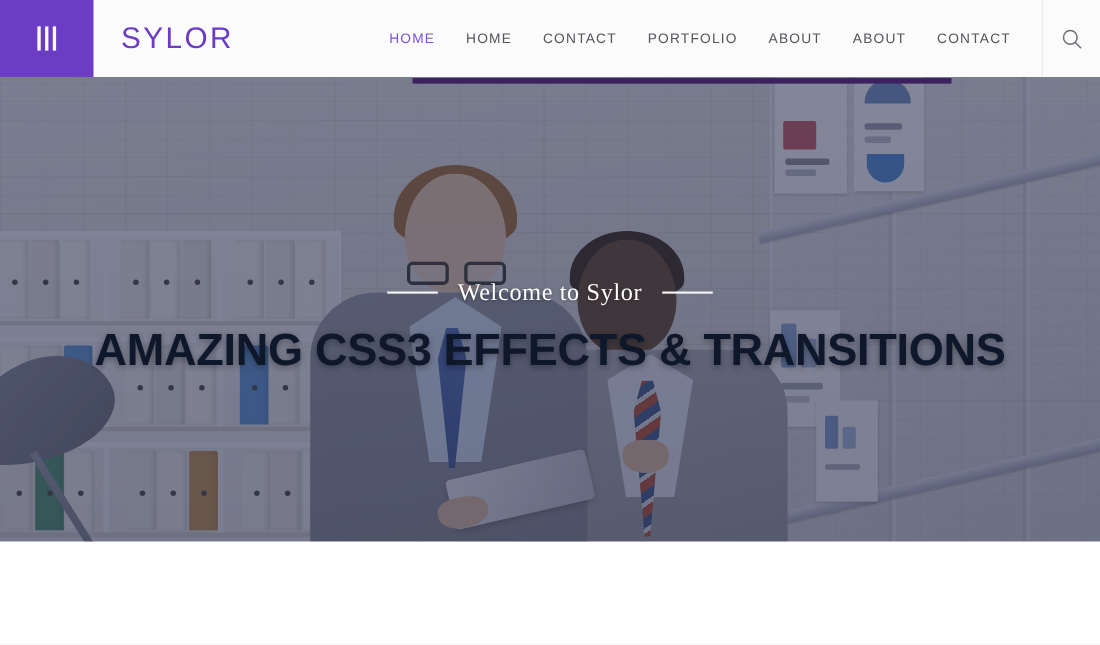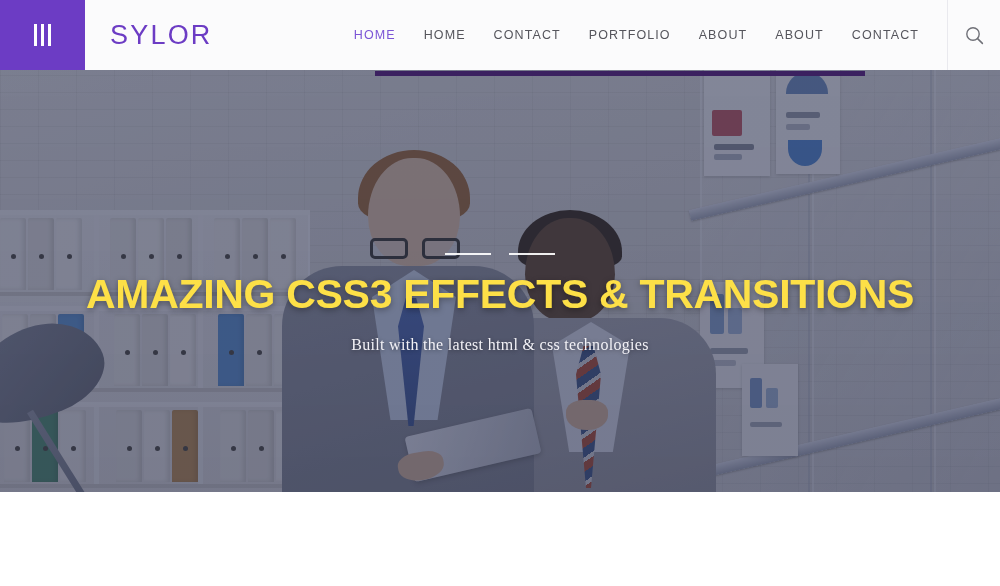--- a/index.html
+++ b/index.html
@@ -262,21 +262,21 @@
     font-family: "Liberation Serif", serif;
     color: #ffffff;
     font-size: 22px;
     letter-spacing: 0.6px;
     text-shadow: 0 1px 3px rgba(0,0,0,.35);
   }
   .hero-title {
     margin-top: 16px;
     font-size: 41px;
     font-weight: bold;
-    color: #fde047;
+    color: #0f172a;
     letter-spacing: -0.3px;
     text-shadow: 0 2px 6px rgba(0,0,0,.35);
     white-space: nowrap;
   }
   .hero-sub {
     margin-top: 18px;
     font-family: "Liberation Serif", serif;
     font-size: 16px;
     color: #f2f1f6;
     letter-spacing: 0.3px;
@@ -445,24 +445,24 @@
 
       <div class="hero-tint"></div>
       <div class="hero-tint2"></div>
     </div>
 
     <div class="slider-bar"></div>
 
     <div class="hero-content">
       <div class="welcome-row">
         <span class="welcome-line"></span>
+        <span class="welcome-text">Welcome to Sylor</span>
         <span class="welcome-line"></span>
       </div>
       <h1 class="hero-title">AMAZING CSS3 EFFECTS &amp; TRANSITIONS</h1>
-      <p class="hero-sub">Built with the latest html &amp; css technologies</p>
     </div>
 
     <div class="scroll-circle">
       <svg width="22" height="30" viewBox="0 0 22 30">
         <rect x="7" y="2" width="8.5" height="13" rx="4.25" fill="none" stroke="#ffffff" stroke-width="1.5"></rect>
         <line x1="11.2" y1="5" x2="11.2" y2="8.5" stroke="#ffffff" stroke-width="1.6" stroke-linecap="round"></line>
         <line x1="11.2" y1="17" x2="11.2" y2="27" stroke="#ffffff" stroke-width="1.4" stroke-linecap="round"></line>
         <polyline points="7.6,23.4 11.2,27.4 14.8,23.4" fill="none" stroke="#ffffff" stroke-width="1.4" stroke-linecap="round" stroke-linejoin="round"></polyline>
       </svg>
     </div>

